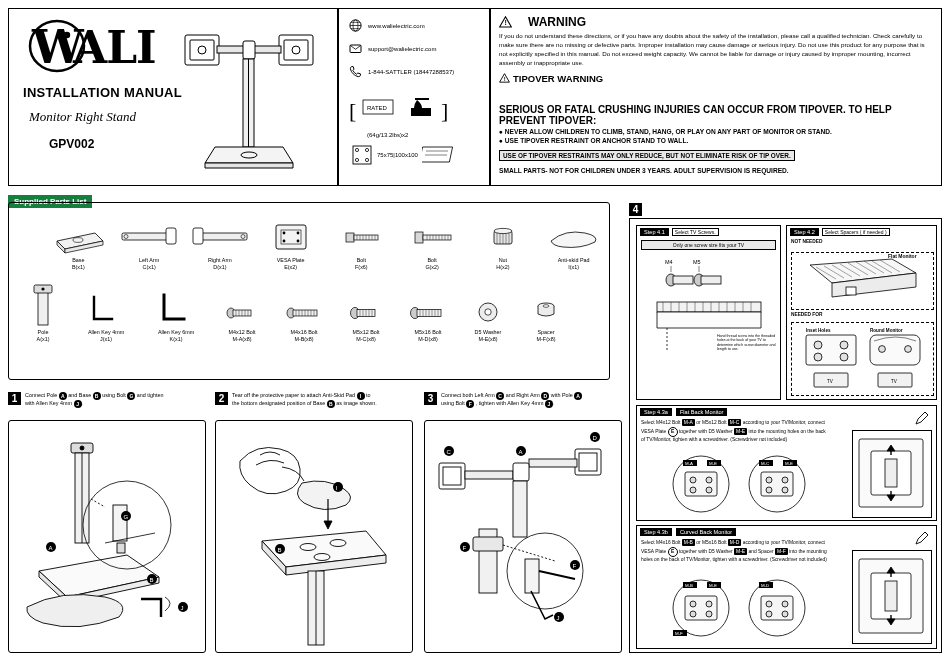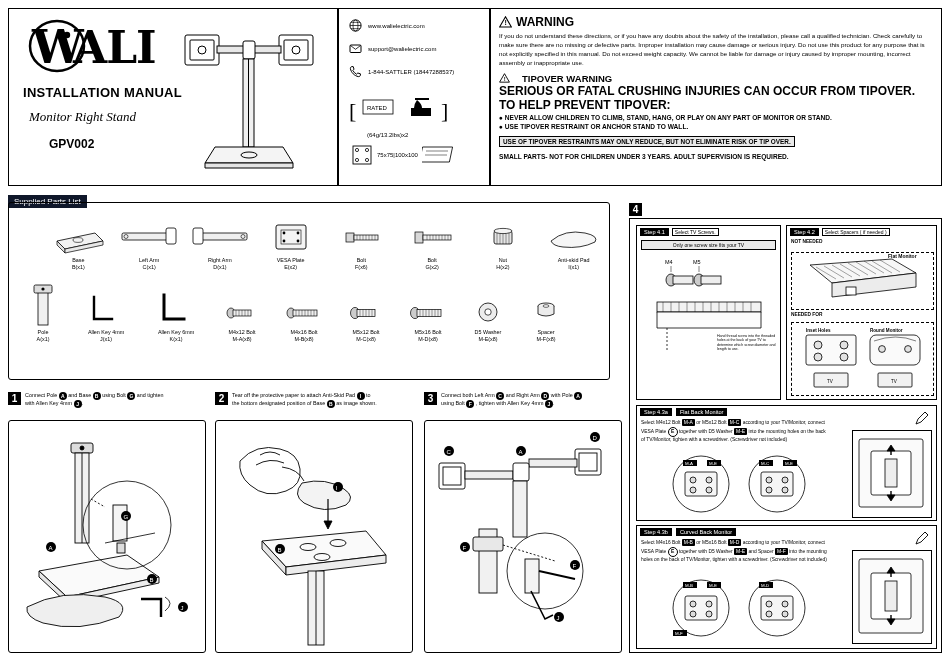--- a/index.html
+++ b/index.html
@@ -2,21 +2,21 @@
 <html><head>
 <meta charset="utf-8">
 <style>
   html,body{margin:0;padding:0;background:#fff;}
   body{width:950px;height:661px;font-family:"Liberation Sans",sans-serif;color:#000;position:relative;overflow:hidden;}
   .page{position:absolute;left:0;top:0;width:950px;height:661px;}
 
   
   .bx{position:absolute;box-sizing:border-box;}
   .bd{border:1px solid #000;}
-  .ttl-blk{background:#0f172a;color:#fff;font-size:8px;font-weight:normal;padding:2px 6px;display:inline-block;}
+  .ttl-blk{background:#15803d;color:#fff;font-size:8px;font-weight:bold;padding:2px 6px;display:inline-block;}
   .num-sq{width:13px;height:13px;background:#000;color:#fff;font-size:10px;font-weight:bold;
           display:flex;align-items:center;justify-content:center;}
   .circ{display:inline-flex;align-items:center;justify-content:center;width:8px;height:8px;border-radius:50%;
         background:#000;color:#fff;font-size:5px;font-weight:bold;vertical-align:middle;}
   .circ-o{display:inline-flex;align-items:center;justify-content:center;width:8px;height:8px;border-radius:50%;
         border:1px solid #000;color:#000;font-size:5px;font-weight:bold;vertical-align:middle;background:#fff;}
   .tag{display:inline-block;background:#000;color:#fff;font-size:5px;padding:0 2px;border-radius:1px;}
 
   
   #hdr-left{left:8px;top:8px;width:330px;height:178px;}
@@ -26,24 +26,24 @@
   #model{position:absolute;left:40px;top:128px;font-size:12px;font-weight:bold;}
 
   #hdr-mid{left:338px;top:8px;width:152px;height:178px;}
   .contact-row{display:flex;align-items:center;gap:6px;margin:0 0 10px 4px;}
   .ic{width:13px;height:13px;flex:0 0 13px;}
   .contact-txt{font-size:6px;}
   .rated-box{margin:4px 0 0 22px;font-size:6px;}
   .vesa-row{display:flex;align-items:center;gap:4px;margin:6px 0 0 6px;}
 
   #hdr-right{left:490px;top:8px;width:452px;height:178px;}
-  .warn-ttl{font-size:12px;font-weight:bold;display:flex;align-items:center;gap:4px;}
-  .warn-ttl2{font-size:9.5px;font-weight:bold;display:flex;align-items:center;gap:12px;}
+  .warn-ttl{font-size:12px;font-weight:bold;display:flex;align-items:center;gap:16px;}
+  .warn-ttl2{font-size:9.5px;font-weight:bold;display:flex;align-items:center;gap:3px;}
   .warn-body{font-size:6.2px;line-height:1.45;margin-top:3px;}
-  .bold-line{font-size:12px;font-weight:bold;margin-top:0;}
+  .bold-line{font-size:10px;font-weight:bold;margin-top:20px;}
   .bullet{font-size:6.6px;font-weight:bold;margin-top:2px;}
   .hl{background:#e9e9e9;border:1px solid #000;font-size:6.4px;font-weight:bold;padding:1px 3px;display:inline-block;margin-top:4px;}
   #parts-ttl{position:absolute;left:8px;top:190px;}
   .parts-inner{position:absolute;left:8px;top:202px;width:600px;height:176px;border:1px solid #000;border-radius:3px;}
   .prow{display:flex;}
   .pcell{width:74px;text-align:center;font-size:5.4px;line-height:1.3;}
   .pcell .nm{margin-top:2px;font-weight:normal;}
   .pic{height:44px;display:flex;align-items:flex-end;justify-content:center;}
 
   

